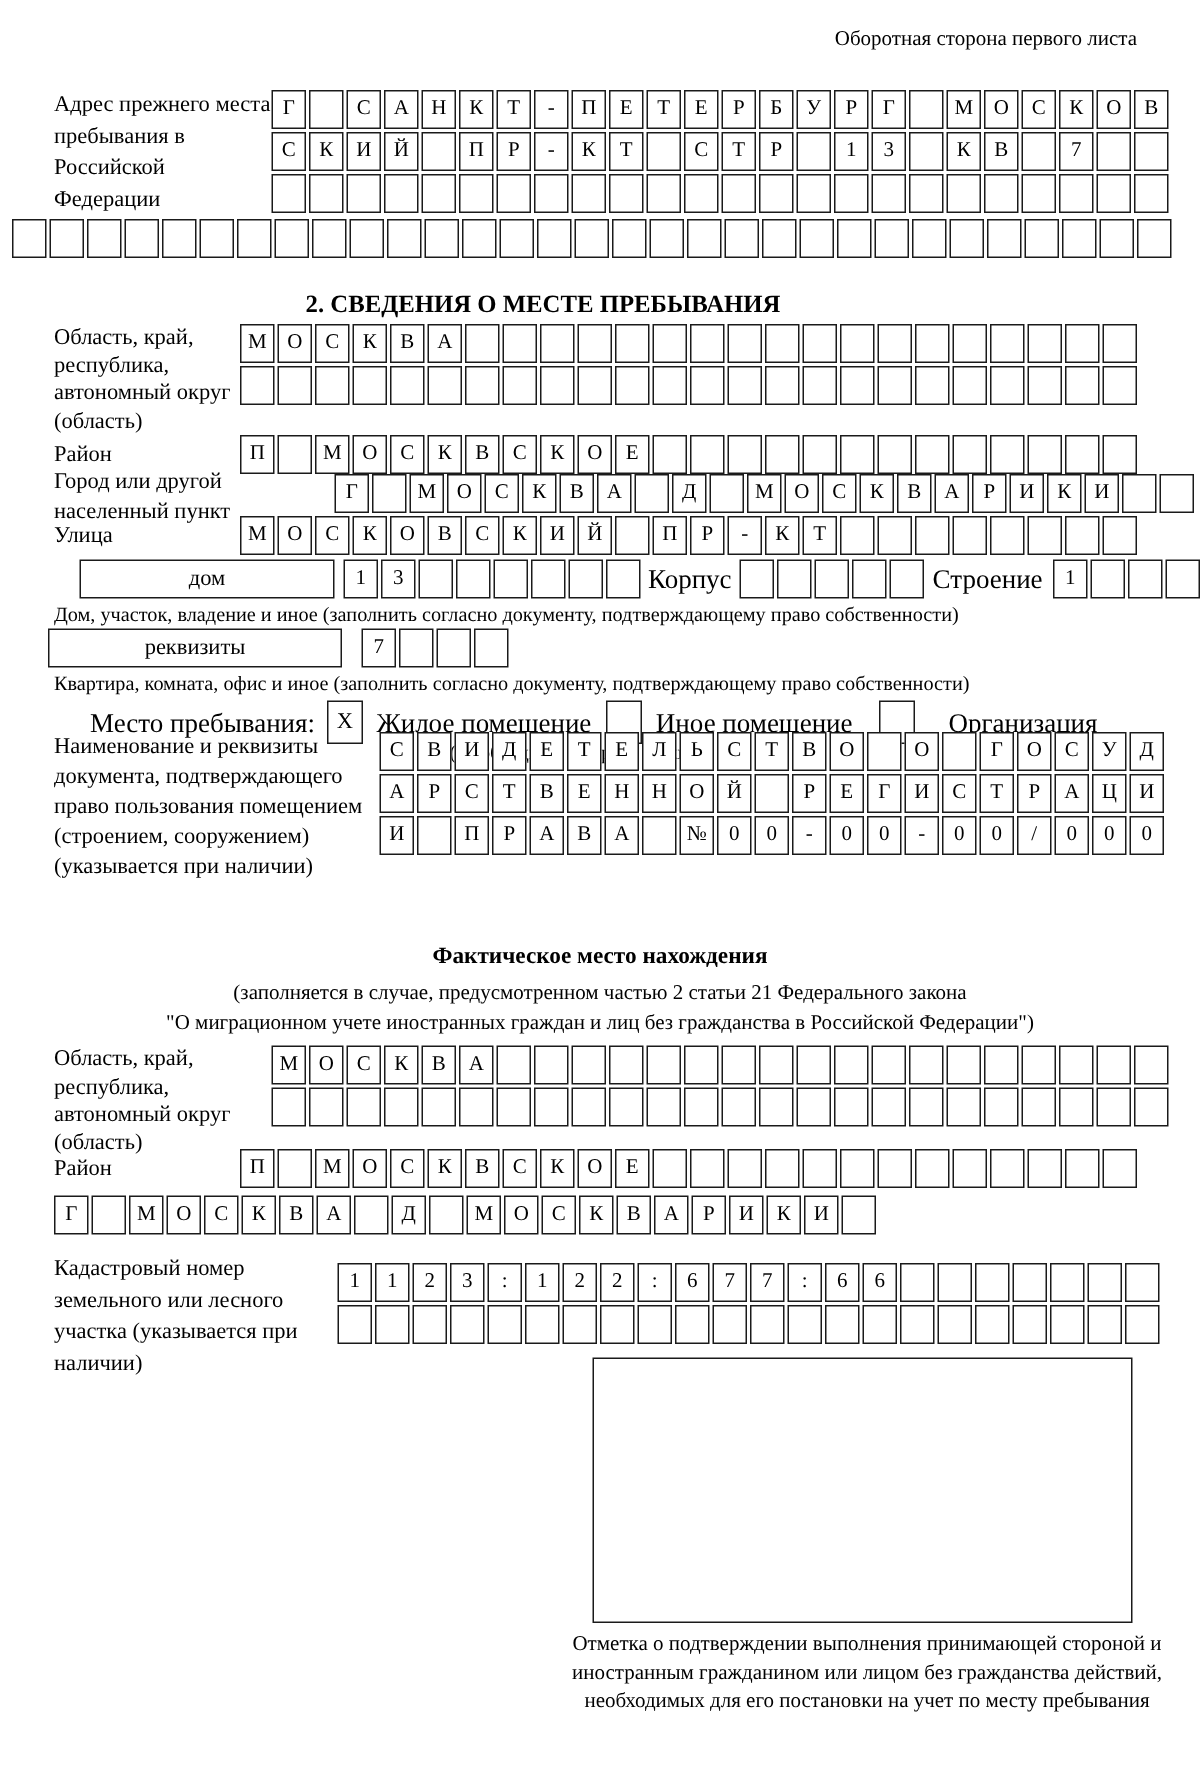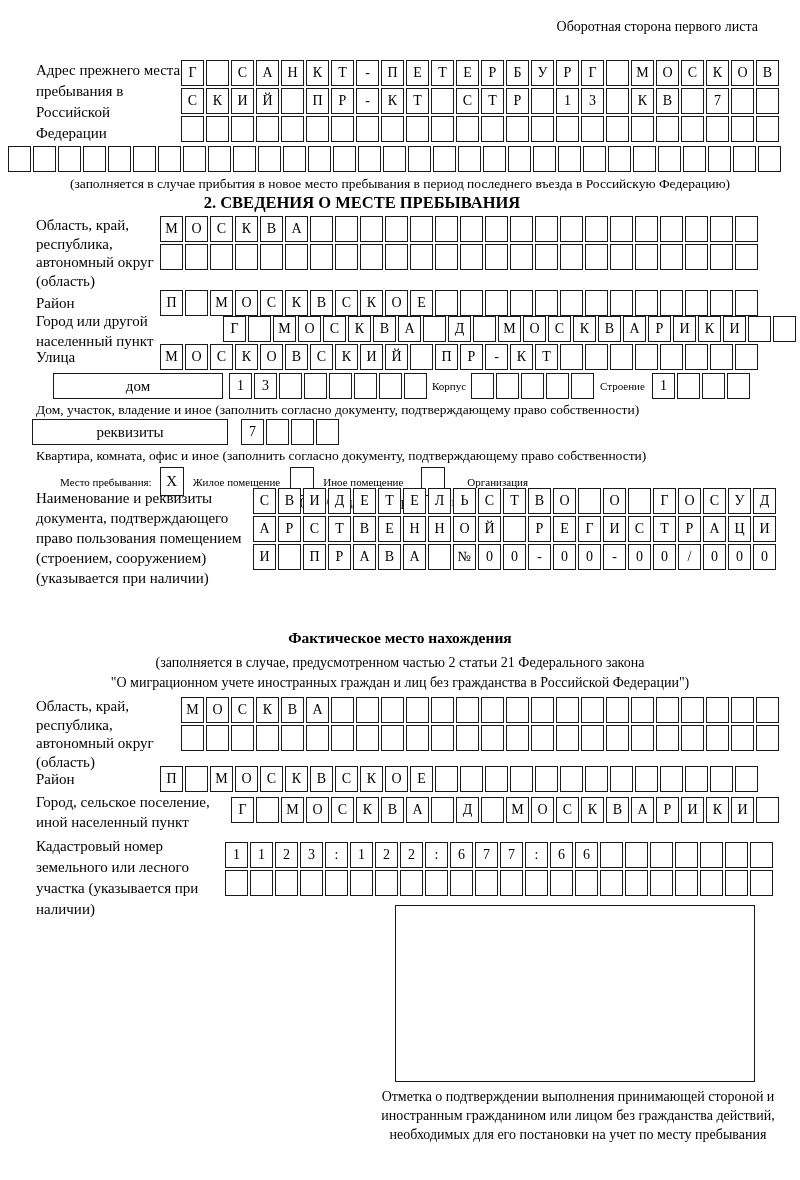--- a/index.html
+++ b/index.html
@@ -10,21 +10,21 @@
   .flabel{font-size:15px;line-height:20px;flex:0 0 auto;}
   .lh21{line-height:21px;}
   .lh18{line-height:18.5px;}
   .rows{display:flex;flex-direction:column;gap:2px;}
   .cells{display:flex;gap:2px;}
   .cell{box-sizing:border-box;flex:0 0 auto;width:23px;height:26px;border:1.5px solid #1a1a1a;
         display:flex;align-items:center;justify-content:center;font-size:14px;background:#fff;}
   .bigcell{width:24px;height:29px;font-size:15px;}
   .widebox{box-sizing:border-box;border:1.5px solid #1a1a1a;height:26px;display:flex;
         align-items:center;justify-content:center;font-size:15px;flex:0 0 auto;}
-  .inline-label{font-size:11px;line-height:26px;flex:0 0 auto;}
+  .inline-label{font-size:18px;line-height:26px;flex:0 0 auto;}
   .caption{font-size:13.5px;line-height:18px;}
   .center{text-align:center;}
   .right{text-align:right;}
   .bold{font-weight:bold;}
   .h2{font-size:16.5px;}
   .note{font-size:14px;line-height:19px;}
   .stampbox{box-sizing:border-box;border:1.5px solid #1a1a1a;background:#fff;}
 </style>
 </head>
 <body>
@@ -142,21 +142,20 @@
       <span class="cell"></span>
       <span class="cell"></span>
       <span class="cell"></span>
       <span class="cell"></span>
       <span class="cell"></span>
       <span class="cell"></span>
       <span class="cell"></span>
       <span class="cell"></span>
       <span class="cell"></span>
     </div>
-  <div class="abs caption center" style="top:175px;left:0;width:800px;">(заполняется в случае прибытия в новое место пребывания в период последнего въезда в Российскую Федерацию)</div>
 
   <div class="abs center bold h2" style="top:193px;left:0;width:724px;">2. СВЕДЕНИЯ О МЕСТЕ ПРЕБЫВАНИЯ</div>
 
   <div class="abs frow" style="top:216px;left:36px;">
     <div class="flabel lh18" style="width:124px;">Область, край, республика, автономный округ (область)</div>
     <div class="rows">
       <div class="cells">
           <span class="cell">М</span>
           <span class="cell">О</span>
           <span class="cell">С</span>
@@ -513,21 +512,20 @@
         <span class="cell"></span>
         <span class="cell"></span>
         <span class="cell"></span>
         <span class="cell"></span>
         <span class="cell"></span>
         <span class="cell"></span>
       </div>
   </div>
 
   <div class="abs frow" style="top:792px;left:36px;">
-    <div class="flabel" style="width:195px;">Город, сельское поселение, иной населенный пункт</div>
     <div class="cells" style="margin-top:5px;">
         <span class="cell">Г</span>
         <span class="cell"></span>
         <span class="cell">М</span>
         <span class="cell">О</span>
         <span class="cell">С</span>
         <span class="cell">К</span>
         <span class="cell">В</span>
         <span class="cell">А</span>
         <span class="cell"></span>

